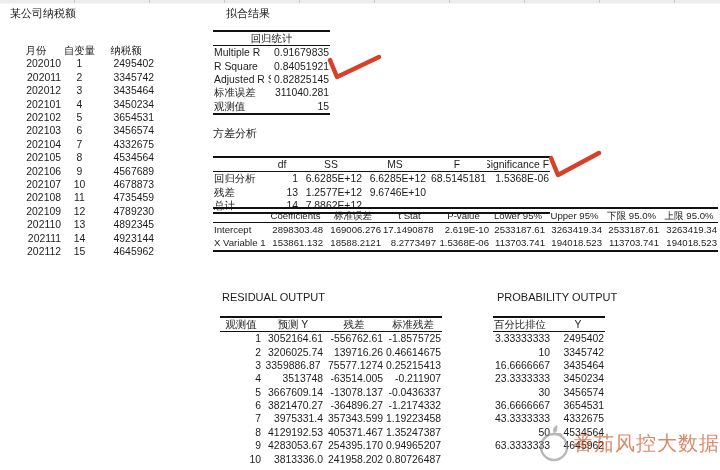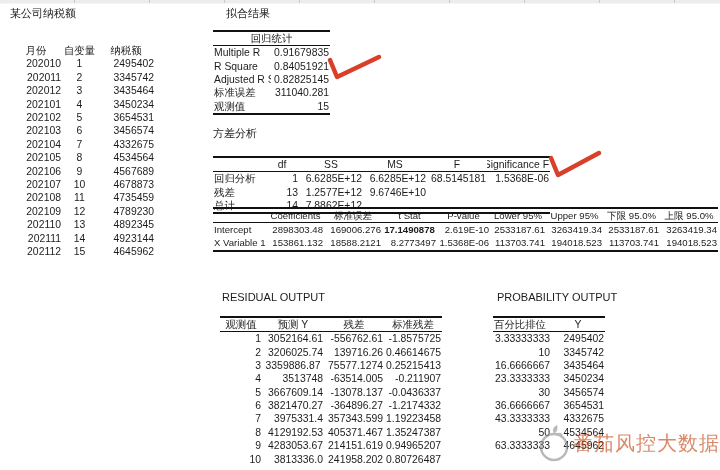--- a/index.html
+++ b/index.html
@@ -239,21 +239,21 @@
         <th style="text-align: center;">Upper 95%</th>
         <th style="text-align: center;">下限 95.0%</th>
         <th style="text-align: center;">上限 95.0%</th>
       </tr>
   </thead>
   <tbody>
       <tr>
         <td style="text-align: left;">Intercept</td>
         <td style="text-align: right;">2898303.48</td>
         <td style="text-align: right;">169006.276</td>
-        <td style="text-align: center; font-weight: bold;">17.1490878</td>
+        <td style="text-align: left;">17.1490878</td>
         <td style="text-align: right;">2.619E-10</td>
         <td style="text-align: right;">2533187.61</td>
         <td style="text-align: right;">3263419.34</td>
         <td style="text-align: right;">2533187.61</td>
         <td style="text-align: right;">3263419.34</td>
       </tr>
       <tr>
         <td style="text-align: left;">X Variable 1</td>
         <td style="text-align: right;">153861.132</td>
         <td style="text-align: right;">18588.2121</td>
@@ -329,21 +329,21 @@
       </tr>
       <tr>
         <td style="text-align: right;">8</td>
         <td style="text-align: right;">4129192.53</td>
         <td style="text-align: right;">405371.467</td>
         <td style="text-align: right;">1.35247387</td>
       </tr>
       <tr>
         <td style="text-align: right;">9</td>
         <td style="text-align: right;">4283053.67</td>
-        <td style="text-align: right;">214151.619</td>
+        <td style="text-align: right;">254395.170</td>
         <td style="text-align: right;">0.94965207</td>
       </tr>
       <tr>
         <td style="text-align: right;">10</td>
         <td style="text-align: right;">3813336.0</td>
         <td style="text-align: right;">241958.202</td>
         <td style="text-align: right;">0.80726487</td>
       </tr>
     </tbody>
 </table>

